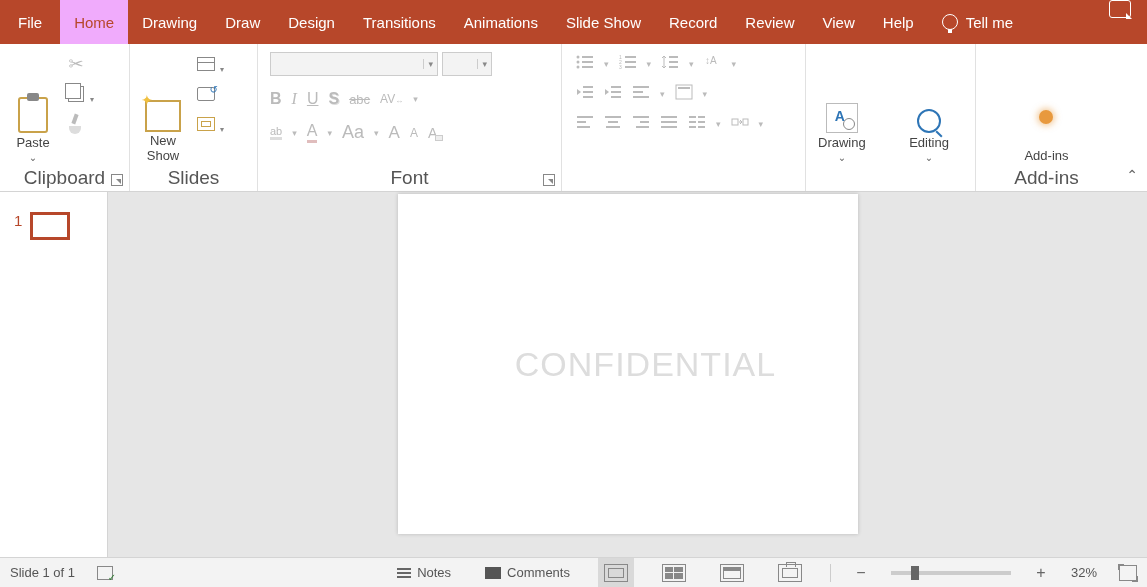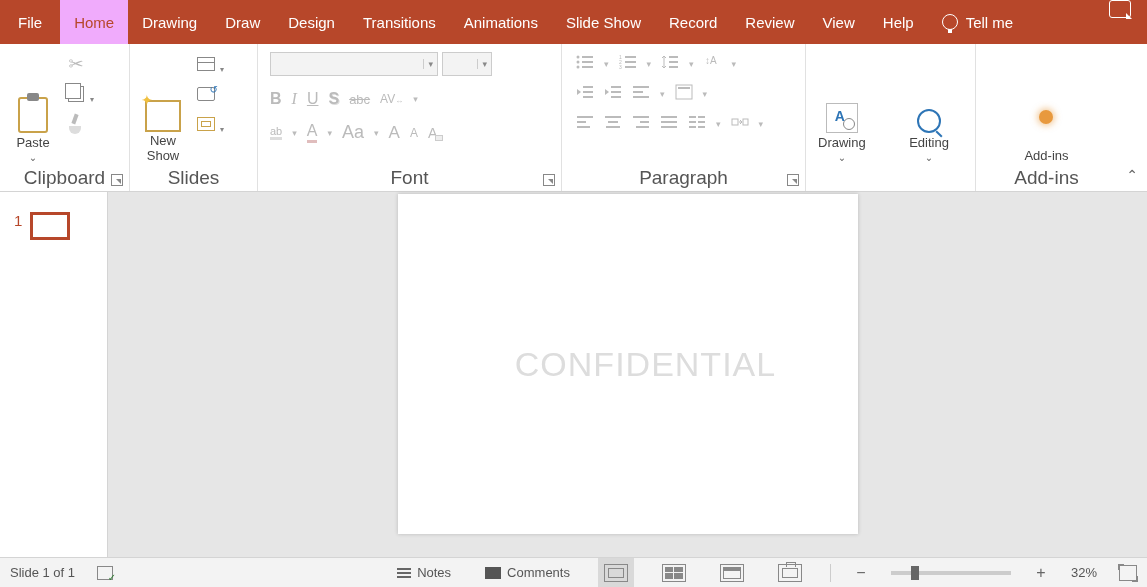--- a/index.html
+++ b/index.html
@@ -304,24 +304,20 @@
             </svg></span>
           <span style="font-size:9px">▾</span>
         <span><svg class="para" viewBox="0 0 18 16">
               <rect x="1" y="5" width="6" height="6" fill="none" stroke="#bbb"></rect>
               <path d="M8 8h3m0 0l-2-2m2 2l-2 2" stroke="#bbb" fill="none"></path>
               <rect x="12" y="5" width="5" height="6" fill="none" stroke="#bbb"></rect>
             </svg></span>
           <span style="font-size:9px">▾</span>
       </div>
     </div>
-    <div class="group-label">
-        <span>Paragraph</span>
-        <div class="launcher"></div>
-      </div>
   </div>
 
   <div class="group" style="width:90px;border-right:none">
     <div class="group-body">
       <div class="bigbtn">
         <div class="icon-drawing"></div>
         <span>Drawing</span>
         <span class="caret">⌄</span>
       </div>
     </div>

